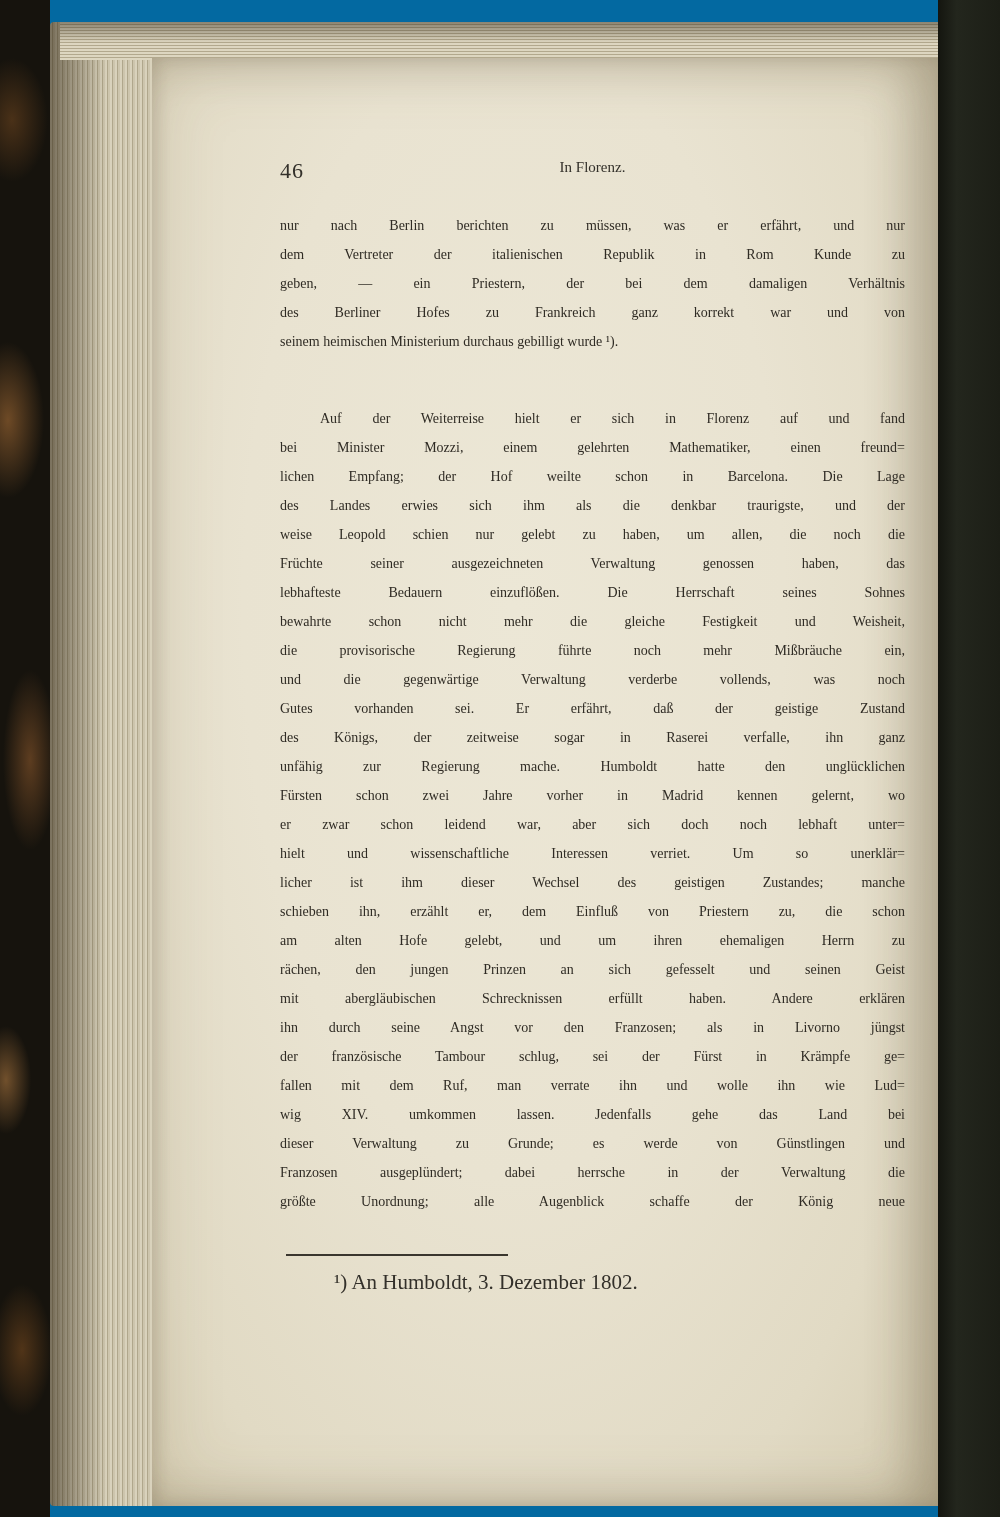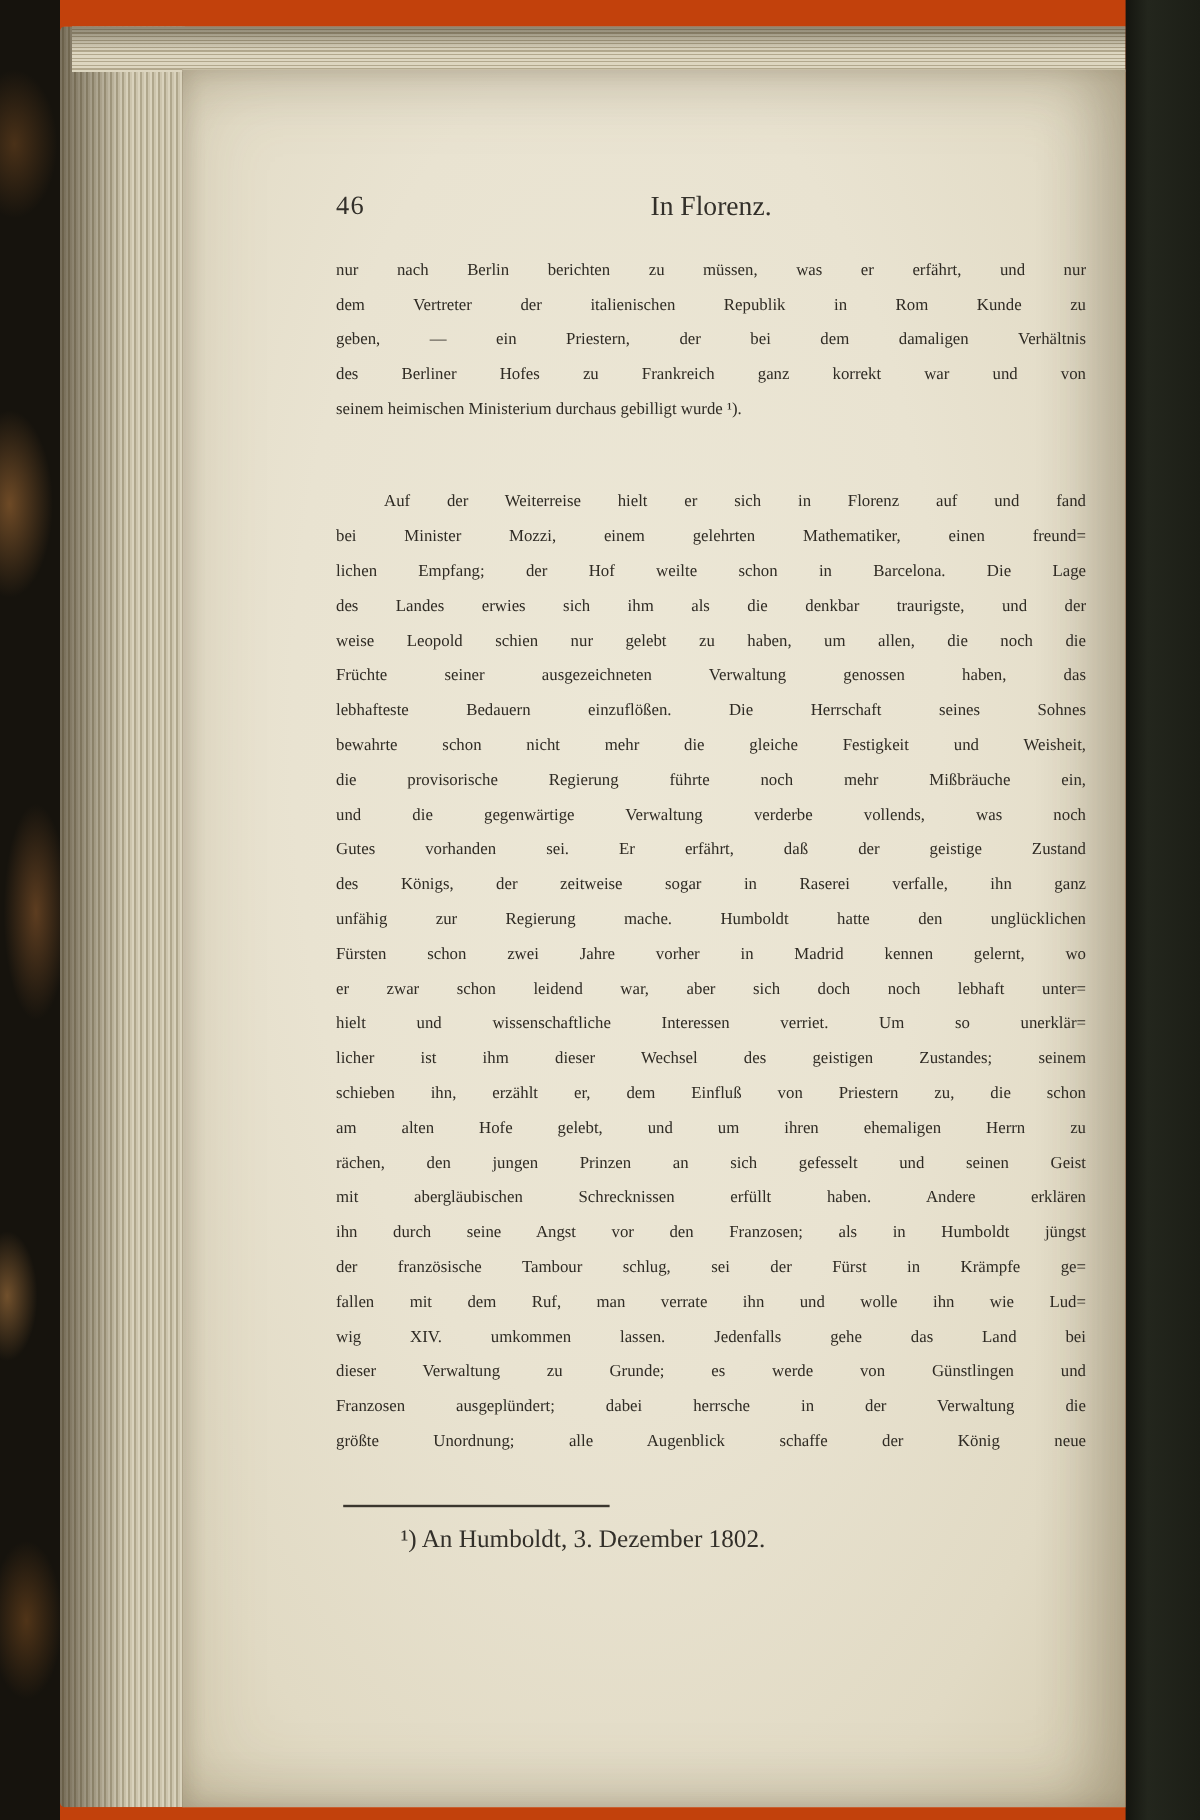--- a/index.html
+++ b/index.html
@@ -1,20 +1,20 @@
 <!DOCTYPE html>
 <html><head>
 <meta charset="utf-8">
 <style>
   html, body { margin: 0; padding: 0; }
   #shot {
     position: relative;
     width: 1000px;
     height: 1517px;
-    background: #c2410c;
+    background: #0369a1;
     overflow: hidden;
     font-family: "Liberation Serif", serif;
   }
 
   
   .cover-left {
     position: absolute; left: 0; top: 0; width: 50px; height: 100%;
     background:
       radial-gradient(55px 95px at 12px 120px, #4a3118 0%, rgba(74,49,24,0) 65%),
       radial-gradient(60px 130px at 8px 420px, #6e4a26 0%, rgba(110,74,38,0) 60%),
@@ -60,21 +60,21 @@
   .header-row {
     position: absolute; top: 100px; left: 128px; width: 625px; height: 28px;
     color: #33302a;
   }
   .page-number {
     position: absolute; left: 0; top: 0;
     font-size: 22px; letter-spacing: 1px;
   }
   .running-head {
     position: absolute; left: 0; right: 0; top: 1px;
-    text-align: center; font-size: 23px;
+    text-align: center; font-size: 15px;
   }
 
   .body-text {
     position: absolute; top: 153px; left: 128px; width: 625px;
     color: #2f2b24;
   }
   .line {
     font-size: 14px;
     line-height: 29px;
     height: 29px;
@@ -125,26 +125,26 @@
       <div class="line">lebhafteste Bedauern einzuflößen. Die Herrschaft seines Sohnes</div>
       <div class="line">bewahrte schon nicht mehr die gleiche Festigkeit und Weisheit,</div>
       <div class="line">die provisorische Regierung führte noch mehr Mißbräuche ein,</div>
       <div class="line">und die gegenwärtige Verwaltung verderbe vollends, was noch</div>
       <div class="line">Gutes vorhanden sei. Er erfährt, daß der geistige Zustand</div>
       <div class="line">des Königs, der zeitweise sogar in Raserei verfalle, ihn ganz</div>
       <div class="line">unfähig zur Regierung mache. Humboldt hatte den unglücklichen</div>
       <div class="line">Fürsten schon zwei Jahre vorher in Madrid kennen gelernt, wo</div>
       <div class="line">er zwar schon leidend war, aber sich doch noch lebhaft unter=</div>
       <div class="line">hielt und wissenschaftliche Interessen verriet. Um so unerklär=</div>
-      <div class="line">licher ist ihm dieser Wechsel des geistigen Zustandes; seinem</div>
+      <div class="line">licher ist ihm dieser Wechsel des geistigen Zustandes; manche</div>
       <div class="line">schieben ihn, erzählt er, dem Einfluß von Priestern zu, die schon</div>
       <div class="line">am alten Hofe gelebt, und um ihren ehemaligen Herrn zu</div>
       <div class="line">rächen, den jungen Prinzen an sich gefesselt und seinen Geist</div>
       <div class="line">mit abergläubischen Schrecknissen erfüllt haben. Andere erklären</div>
-      <div class="line">ihn durch seine Angst vor den Franzosen; als in Humboldt jüngst</div>
+      <div class="line">ihn durch seine Angst vor den Franzosen; als in Livorno jüngst</div>
       <div class="line">der französische Tambour schlug, sei der Fürst in Krämpfe ge=</div>
       <div class="line">fallen mit dem Ruf, man verrate ihn und wolle ihn wie Lud=</div>
       <div class="line">wig XIV. umkommen lassen. Jedenfalls gehe das Land bei</div>
       <div class="line">dieser Verwaltung zu Grunde; es werde von Günstlingen und</div>
       <div class="line">Franzosen ausgeplündert; dabei herrsche in der Verwaltung die</div>
       <div class="line">größte Unordnung; alle Augenblick schaffe der König neue</div>
     </div>
 
     <div class="footnote-rule"></div>
     <div class="footnote">¹) An Humboldt, 3. Dezember 1802.</div>

